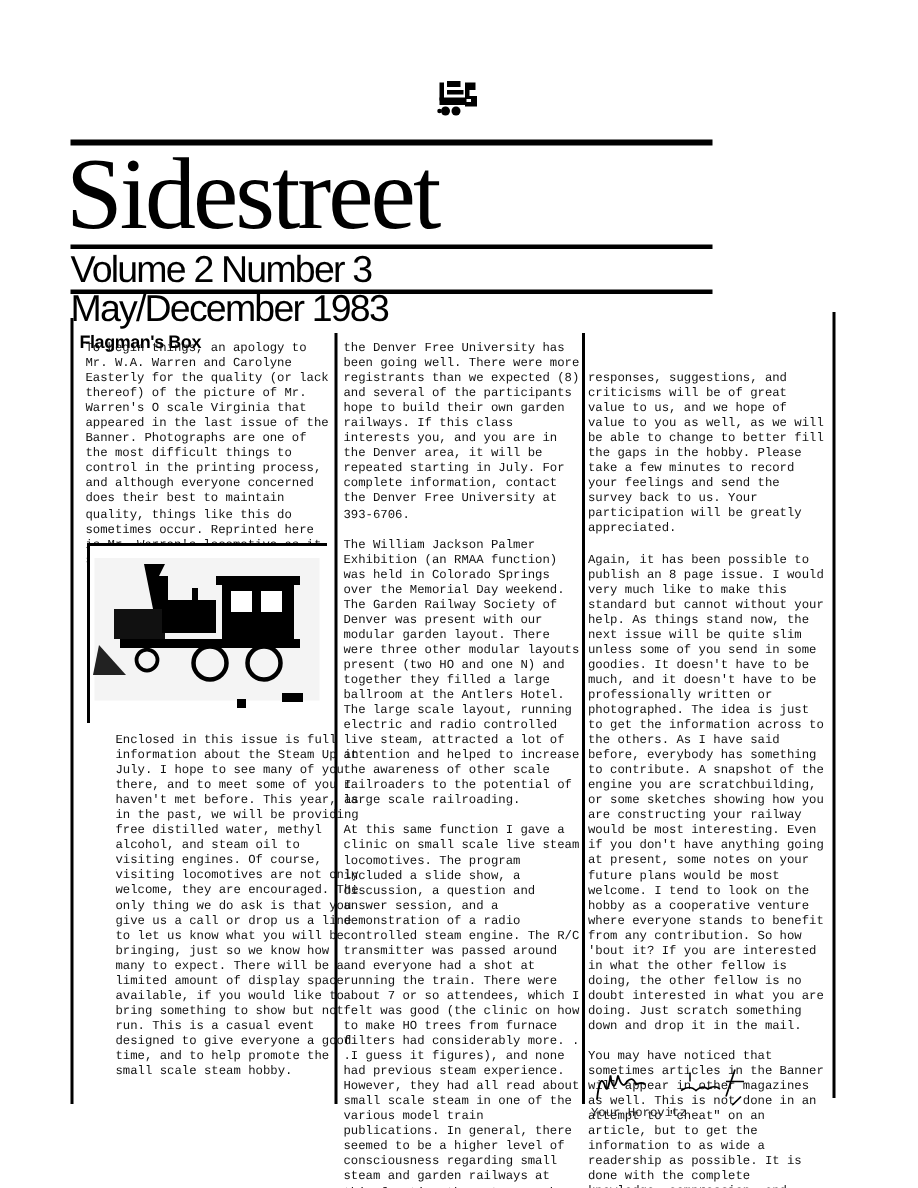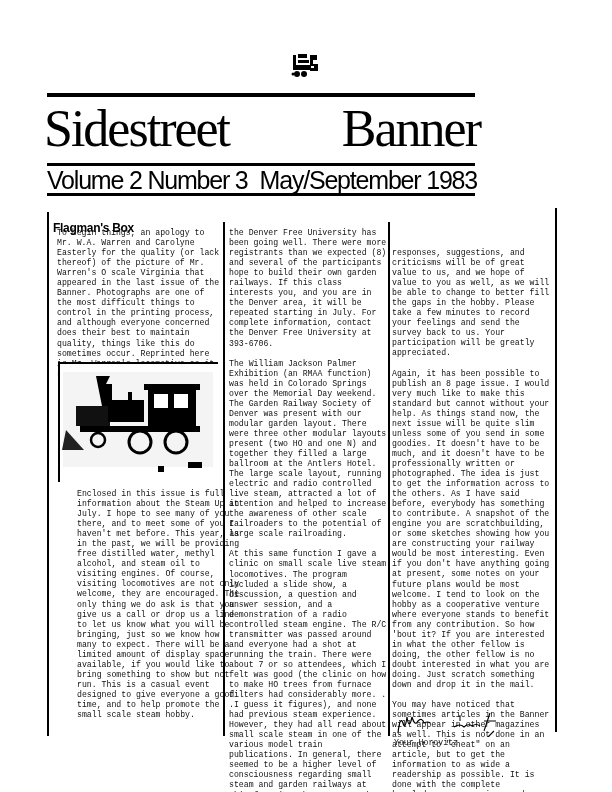--- a/index.html
+++ b/index.html
@@ -4,27 +4,27 @@
 <style>
   html, body { margin:0; padding:0; background:#ffffff; }
   body { width:612px; height:792px; position:relative; overflow:hidden; color:#000; }
   .logo { position:absolute; left:291px; top:52px; width:30px; height:26px; }
   .rule { position:absolute; left:47px; width:428px; background:#000; }
   .rule.top { top:93px; height:4px; }
   .rule.mid { top:163px; height:3px; }
   .rule.bot { top:193px; height:3px; }
   .masthead {
     position:absolute; left:44px; top:95px; width:436px; height:68px;
-    font-family:"Liberation Serif", serif; font-size:52px; line-height:68px;
-    letter-spacing:-2px; white-space:nowrap; display:flex; justify-content:space-between;
+    font-family:"Liberation Serif", serif; font-size:68px; line-height:68px;
+    letter-spacing:-2px; white-space:nowrap; display:flex; 
   }
   .issue-line {
     position:absolute; left:47px; top:167px; width:430px; height:26px;
     font-family:"Liberation Sans", sans-serif; font-size:25px; line-height:26px;
-    letter-spacing:-1.2px; display:flex; justify-content:space-between; white-space:nowrap;
+    letter-spacing:-1.2px; display:flex; justify-content:space-between; white-space:nowrap;flex-direction:column;
   }
   .box-left-rule { position:absolute; left:47px; top:212px; width:2px; height:524px; background:#000; }
   .box-right-rule { position:absolute; left:555px; top:208px; width:2px; height:524px; background:#000; }
   .col-rule { position:absolute; width:2px; background:#000; }
   .col-rule.a { left:223px; top:222px; height:514px; }
   .col-rule.b { left:388px; top:222px; height:514px; }
   .box-title {
     position:absolute; left:53px; top:221px;
     font-family:"Liberation Sans", sans-serif; font-weight:bold; font-size:12px; letter-spacing:-0.3px;
   }
@@ -52,26 +52,25 @@
   <rect x="2" y="13" width="18" height="5" fill="#000"></rect>
   <path d="M19 3 h7 v5 h-4 v4 h5 v7 h-8 v-3 h4 v-2 h-4 z" fill="#000"></path>
   <circle cx="6" cy="22" r="3" fill="#000"></circle>
   <circle cx="13" cy="22" r="3" fill="#000"></circle>
   <circle cx="2" cy="22" r="1.5" fill="#000"></circle>
 </svg>
 
 <div class="rule top"></div>
 <div class="masthead">
   <span>Sidestreet</span>
-  <span>Banner</span>
 </div>
 <div class="rule mid"></div>
 <div class="issue-line">
   <span>Volume 2  Number 3</span>
-  <span>May/September 1983</span>
+  <span>May/December 1983</span>
 </div>
 <div class="rule bot"></div>
 
 <div class="box-left-rule"></div>
 <div class="box-right-rule"></div>
 <div class="col-rule a"></div>
 <div class="col-rule b"></div>
 
 <div class="box-title">Flagman's Box</div>
 

